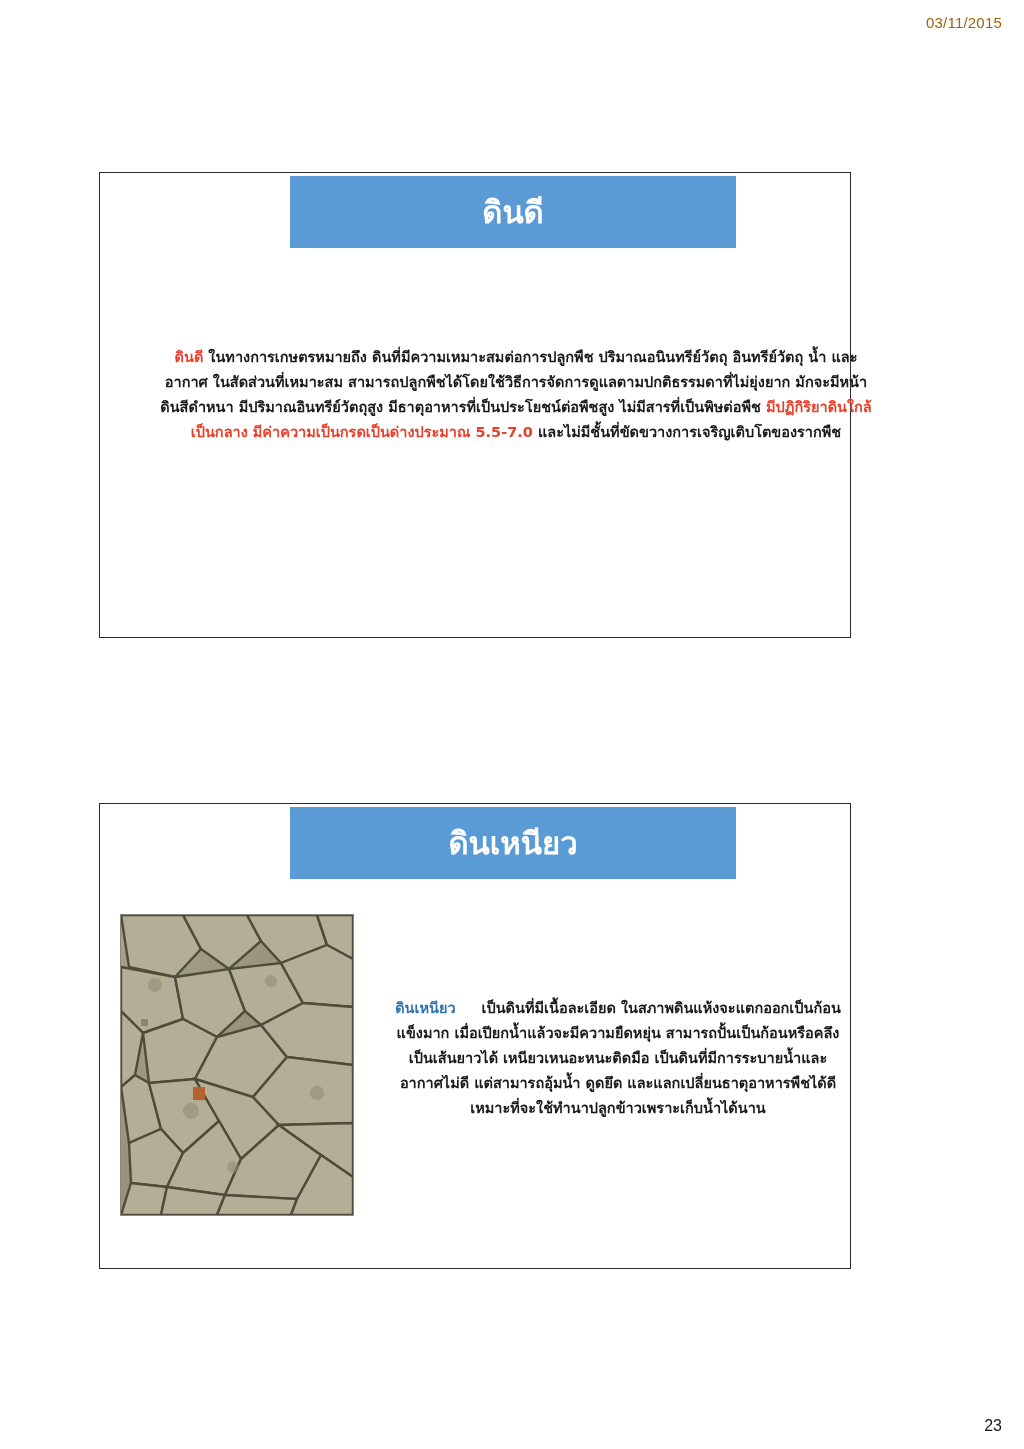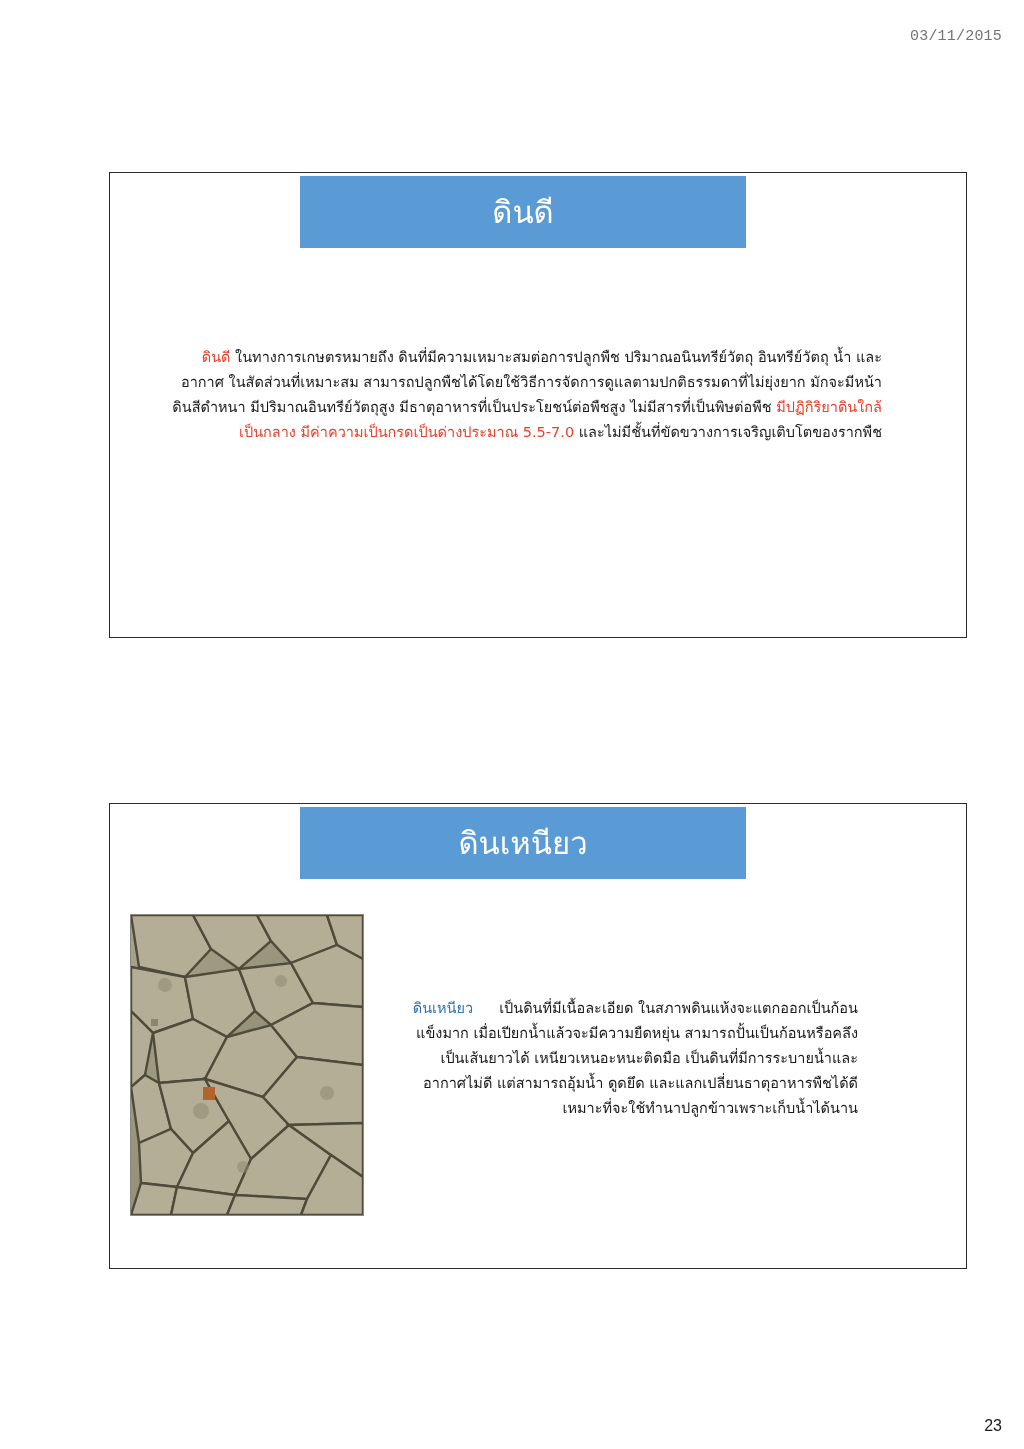--- a/index.html
+++ b/index.html
@@ -10,43 +10,44 @@
   body {
     width: 1024px;
     height: 1449px;
     position: relative;
     font-family: "DejaVu Sans", "Liberation Sans", sans-serif;
     color: #000000;
     overflow: hidden;
   }
   .page-date {
     position: absolute;
-    top: 28px;
+    top: 14px;
     right: 22px;
     font-size: 15px;
-    color: #737373;
-    font-family: Liberation Mono, monospace;
+    color: #a16207;
+    font-family: Liberation Sans, sans-serif;
     letter-spacing: 0.2px;
   }
   .page-number {
     position: absolute;
     bottom: 14px;
     right: 22px;
     font-size: 16px;
     color: #1a1a1a;
     font-family: "Liberation Sans", sans-serif;
     text-align: right;
   }
   .slide {
     position: absolute;
-    left: 109px;
-    width: 858px;
+    left: 99px;
+    width: 752px;
     border: 1px solid #2b2b2b;
     background: #ffffff;
     box-sizing: border-box;
+    font-weight: bold;
   }
   #slide-1 {
     top: 172px;
     height: 466px;
   }
   #slide-2 {
     top: 803px;
     height: 466px;
     padding-left: 44px;
   }
@@ -65,21 +66,21 @@
     color: #ffffff;
     font-size: 31px;
     line-height: 1;
     font-family: "DejaVu Sans", "Liberation Sans", sans-serif;
   }
   .body-text {
     position: absolute;
     font-size: 14.5px;
     line-height: 1.72;
     color: #1a1a1a;
-    text-align: right;
+    text-align: center;
   }
   #slide-1 .body-text {
     left: 60px;
     top: 172px;
     width: 712px;
   }
   #slide-2 .body-text {
     left: 288px;
     top: 192px;
     width: 460px;

